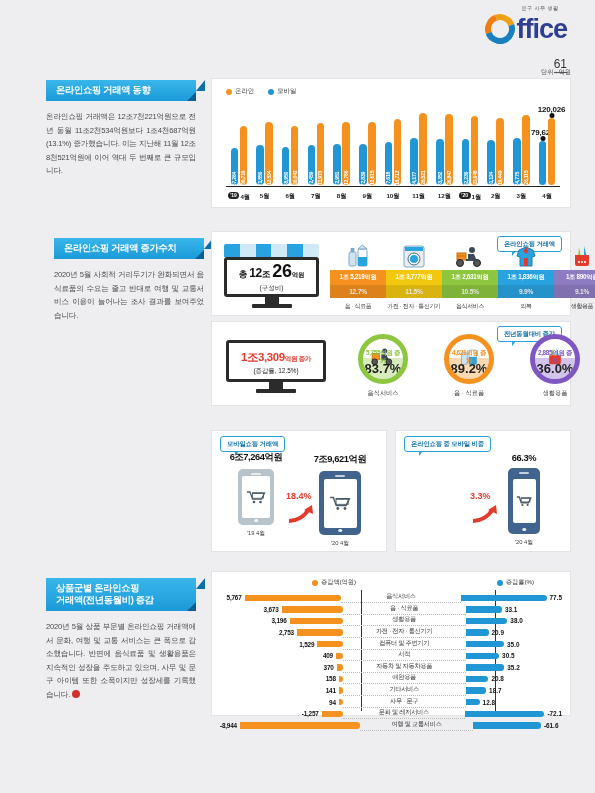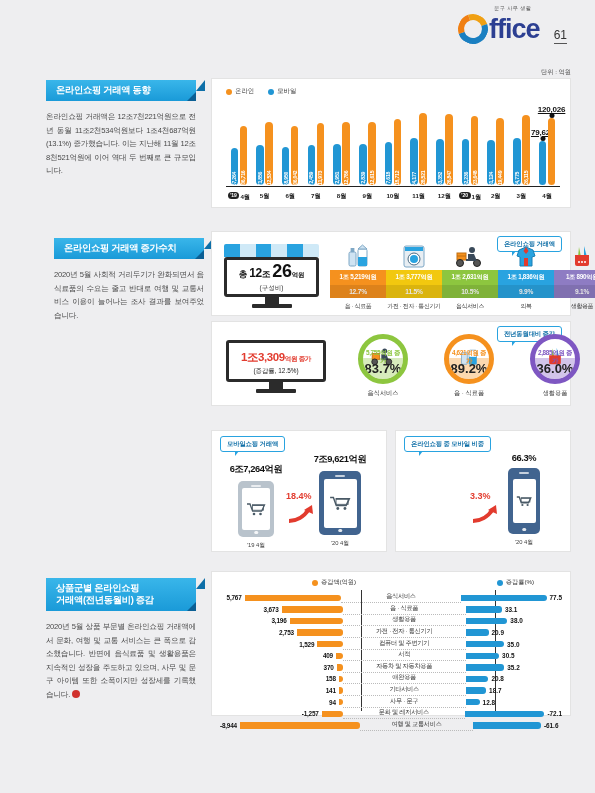--- a/index.html
+++ b/index.html
@@ -5,21 +5,21 @@
   * { box-sizing: border-box; margin: 0; padding: 0; }
   html, body {
     width: 595px; height: 793px;
     font-family: "Liberation Sans", "DejaVu Sans", sans-serif;
     background: #eeeef0;
     overflow: hidden;
   }
   .page { position: relative; width: 595px; height: 793px; background: #eeeef0; }
 
   
-  .header { position: absolute; top: 14px; right: 28px; display: flex; align-items: flex-end; gap: 14px; }
+  .header { position: absolute; top: 14px; right: 28px; display: flex; align-items: flex-end; gap: 14px; flex-direction: column; }
   .logo-wrap { position: relative; display: flex; align-items: center; }
   .logo-tag { position: absolute; top: -9px; left: 36px; font-size: 5.2px; color: #555; letter-spacing: .4px; white-space: nowrap; }
   .logo-o { width: 30px; height: 30px; border-radius: 50%; border: 6px solid #f07f13;
             border-top-color: #f0a013; border-right-color: #1a7fc1; border-bottom-color:#1a7fc1; transform: rotate(26deg); }
   .logo-text { font-size: 27px; font-weight: bold; color: #2c3f92; letter-spacing: -1px; margin-left: 1px; line-height: 26px; }
   .page-num { font-size: 12px; color: #333; border-bottom: 1px solid #555; padding-bottom: 1px; line-height: 13px; }
 
   
   .side { position: absolute; left: 46px; width: 150px; }
   .side-title { position: relative; background: linear-gradient(180deg,#39b6ea,#1a9ad8);
@@ -44,21 +44,21 @@
   .bars1 { position: absolute; left: 14px; right: 10px; bottom: 22px; top: 28px;
            display: flex; align-items: flex-end; }
   .grp { flex: 1; display: flex; align-items: flex-end; justify-content: center; gap: 1.5px; height: 100%; }
   .bar { width: 7.5px; border-radius: 4px; position: relative; }
   .bar span { position: absolute; bottom: 3px; left: 50%; transform: translateX(-50%) rotate(-90deg);
               transform-origin: center; font-size: 5.1px; font-weight: bold; color: #fff; white-space: nowrap;
               letter-spacing: -.2px; }
   .bar.mob { background: #2196d4; }
   .bar.onl { background: #f5911e; }
   .bar.hl span { position: absolute; bottom: auto; top: -13px; left: 50%; transform: translateX(-50%);
-              color:#111; font-size: 8px; background: #fff; padding: 0 1px; text-decoration: underline; }
+              color:#111; font-size: 8px; background: #fff; padding: 0 1px; }
   .bar.hl::after { content:""; position:absolute; top:-5px; left:50%; transform: translateX(-50%);
               width:5px; height:5px; border-radius:50%; background:#111; }
   .bar.hl.mob span { top: -13px; }
   .axis1 { position: absolute; left: 14px; right: 10px; bottom: 20px; height: 1.5px; background: #222; }
   .xlab1 { position: absolute; left: 14px; right: 10px; bottom: 6px; display: flex; }
   .xcell { flex: 1; text-align: center; font-size: 6.2px; font-weight: bold; color: #222; position: relative; }
   .ybadge { display:inline-block; background:#222; color:#fff; border-radius:7px; font-size:5px;
             padding: .5px 2.5px; margin-right: 1px; vertical-align: 1px; }
 
   
@@ -453,21 +453,21 @@
         </div>
       </div>
   </div>
 
   <div class="side" style="top:437px;">
   </div>
 
   <div class="panel" style="left:211px; top:430px; width:176px; height:122px;">
     <div class="bubble" style="left:8px; top:5px;">모바일쇼핑 거래액</div>
 
-    <div style="position:absolute; left:14px; top:32px; width:60px;">
+    <div style="position:absolute; left:14px; top:20px; width:60px;">
       <div class="pv-label">6조7,264억원</div>
       <div class="phone" style="width:36px; height:56px; background:#b9c3cc; margin:5px auto 0;">
         <i class="spk"></i>
         <div class="inner" style="width:28px; height:42px;">
           <svg width="20" height="14" viewBox="0 0 20 14">
               <path d="M1 2h3l2.6 7.2h9L18.5 3H6" fill="none" stroke="#4a5a66" stroke-width="1.3"></path>
               <rect x="6.4" y="3.6" width="11" height="4.6" fill="none" stroke="#4a5a66" stroke-width=".8"></rect>
               <circle cx="8" cy="12" r="1.3" fill="#4a5a66"></circle>
               <circle cx="14.5" cy="12" r="1.3" fill="#4a5a66"></circle>
             </svg>

